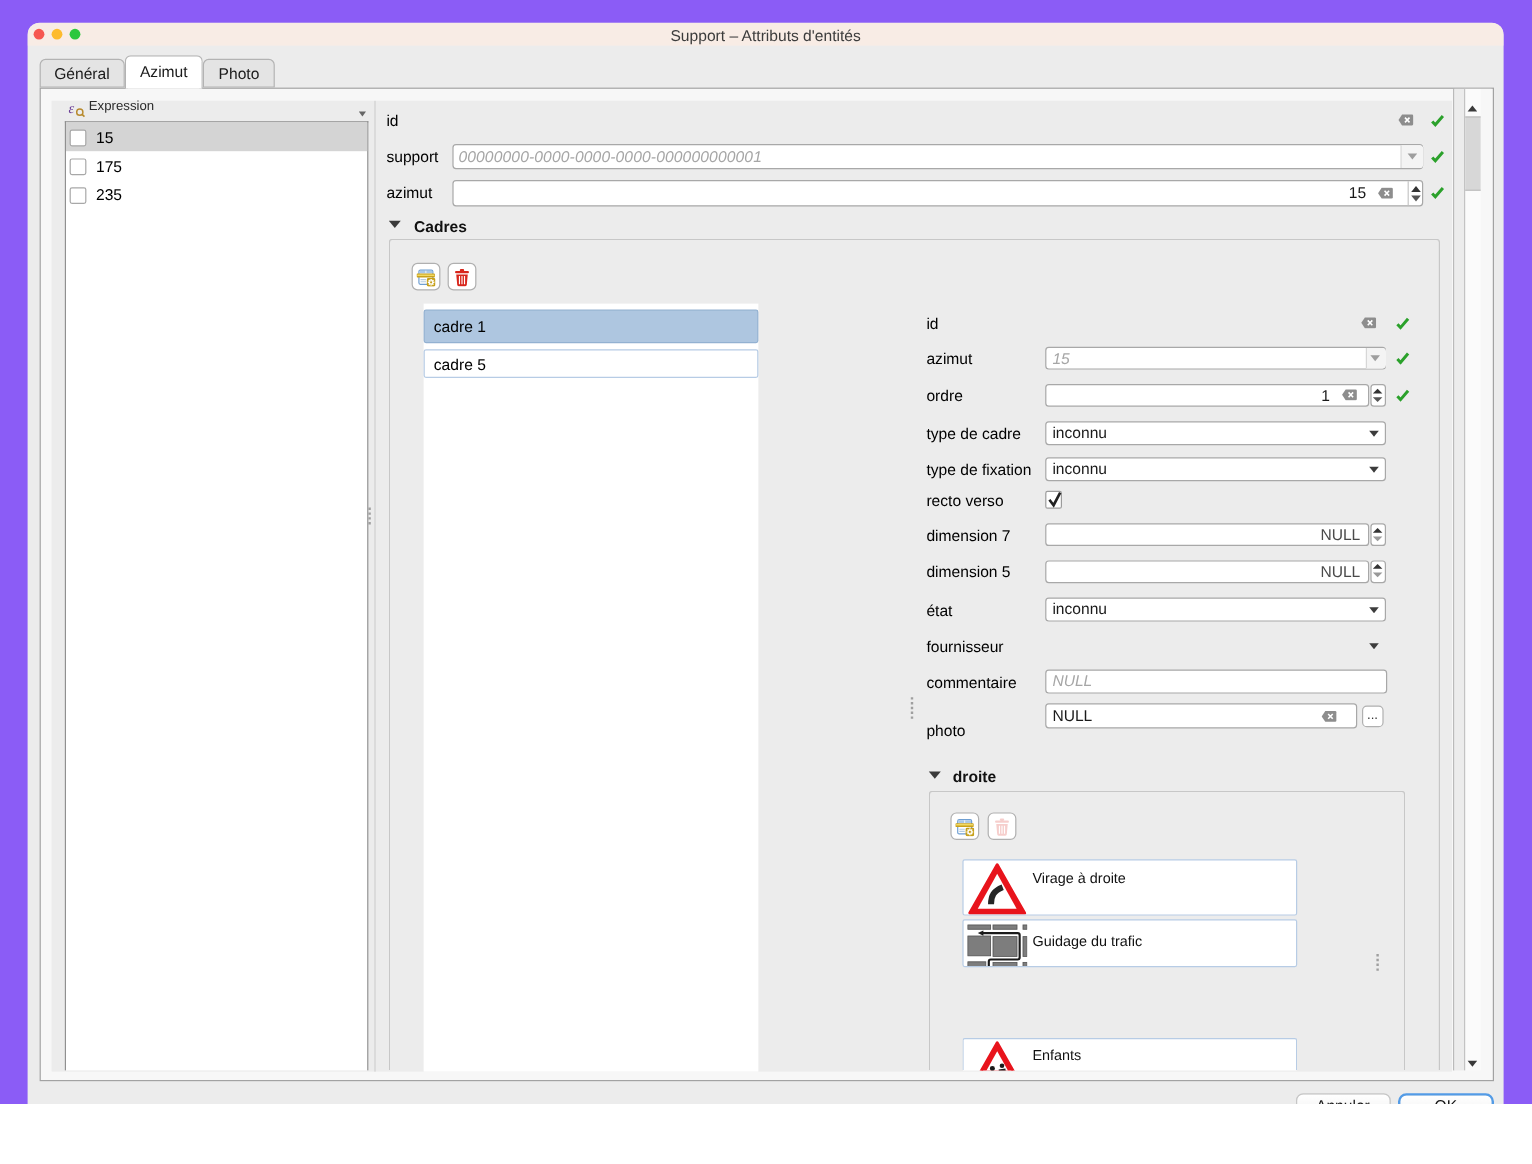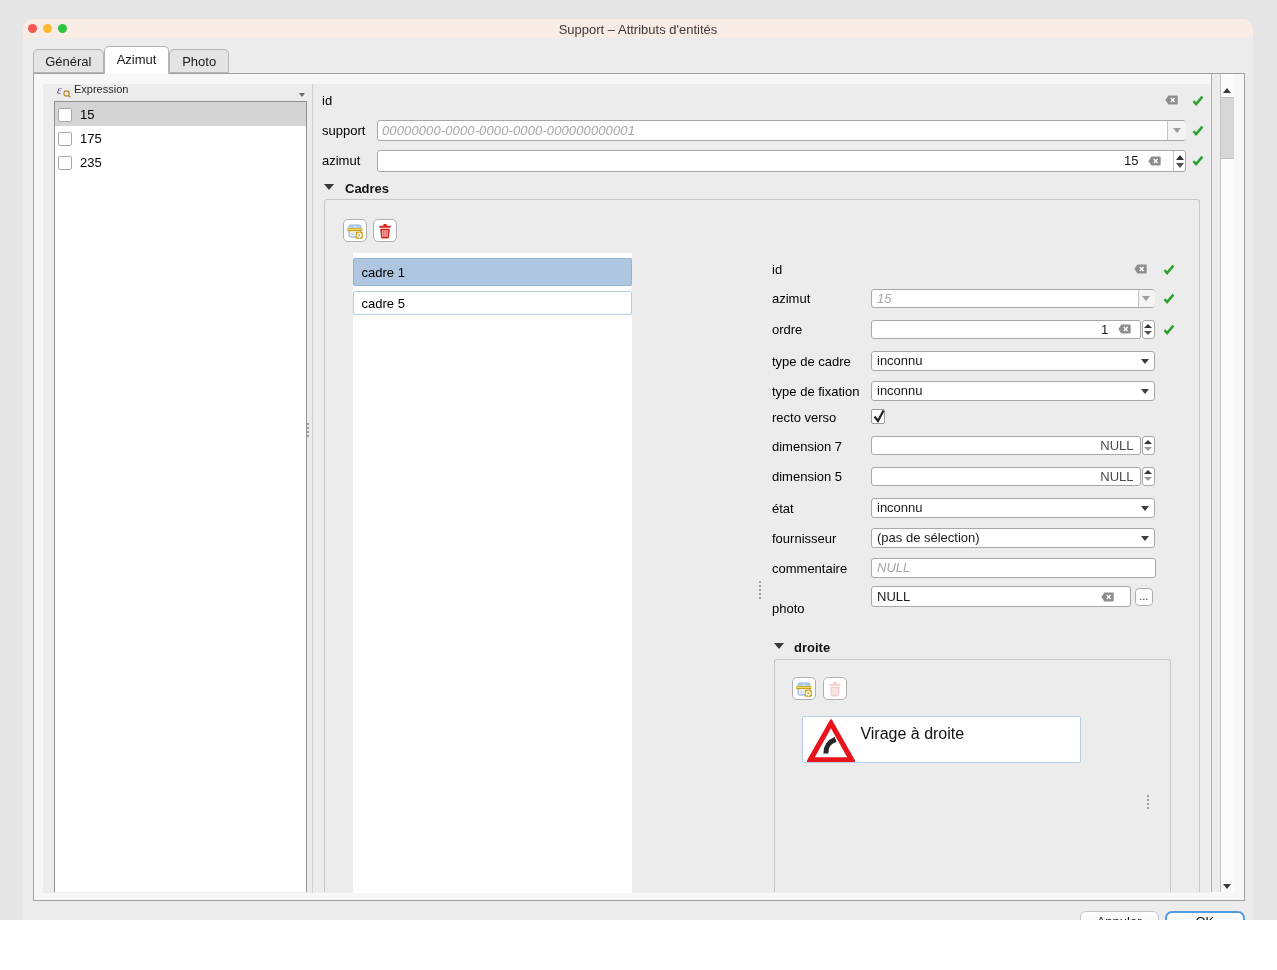--- a/index.html
+++ b/index.html
@@ -1,30 +1,30 @@
 <!DOCTYPE html>
 <html><head><meta charset="utf-8">
 <style>
 html,body{margin:0;padding:0}
-#page{position:relative;width:1277px;height:920px;background:#e5e5e5;overflow:hidden;font-family:"Liberation Sans",sans-serif}
+#page{position:relative;width:1277px;height:920px;background:#8b5cf6;overflow:hidden;font-family:"Liberation Sans",sans-serif}
 .abs{position:absolute}
 #win{position:absolute;left:23px;top:19px;width:1230px;height:922px;background:#ececec;border-radius:10px;overflow:hidden}
 #tbar{position:absolute;left:0;top:0;width:1230px;height:19px;background:#f8ece5}
 .tl{position:absolute;top:5px;width:9px;height:9px;border-radius:50%}
 #title{position:absolute;left:0;top:3px;width:1230px;text-align:center;font-size:13px;color:#3c3c3c}
 .tab{position:absolute;box-sizing:border-box;border:1px solid #b3b3b3;background:#e4e4e4;border-radius:5px 5px 0 0;font-size:13px;color:#1a1a1a;text-align:center}
 #pane{position:absolute;left:10.4px;top:53.6px;width:1211.4px;height:828.8px;box-sizing:border-box;border:1px solid #a2a2a2;background:#f7f7f7}
 .lbl{position:absolute;font-size:13px;color:#000;white-space:nowrap;line-height:15px}
 .fld{position:absolute;background:#fff;border:1px solid #a8a8a8;border-radius:3px;box-sizing:border-box;font-size:13px;color:#1a1a1a;overflow:hidden}
 .ph{color:#a6a6a6;font-style:italic}
 .grp{position:absolute;box-sizing:border-box;border:1px solid #c7c7c7;border-radius:3px}
 .gh{position:absolute;font-size:13px;font-weight:bold;color:#111;white-space:nowrap}
 .tbtn{position:absolute;width:24px;height:23px;box-sizing:border-box;background:#fff;border:1px solid #b0b0b0;border-radius:5px}
 .card{position:absolute;box-sizing:border-box;background:#fff;border:1px solid #b7cce5;border-radius:2px;overflow:hidden}
-.ctext{position:absolute;left:57px;top:8px;font-size:16px;color:#111;white-space:nowrap}
+.ctext{position:absolute;left:57px;top:8px;font-size:12px;color:#111;white-space:nowrap}
 .dots{position:absolute;width:0;border-left:2px dotted #9f9f9f}
 </style></head>
 <body>
 <div id="page">
   <div id="win">
     <div id="tbar">
       <div class="tl" style="left:5.1px;background:#f6564f"></div>
       <div class="tl" style="left:20px;background:#fdbb2d"></div>
       <div class="tl" style="left:35.2px;background:#2dc73e"></div>
       <div id="title">Support – Attributs d'entités</div>
@@ -170,21 +170,20 @@
     <div class="abs" style="left:1121.2px;top:427.8px;width:0;height:0;border-left:4px solid transparent;border-right:4px solid transparent;border-top:4.5px solid #999"></div>
     <div class="lbl" style="left:749px;top:450px">dimension 5</div>
     <div class="fld" style="left:848px;top:447.5px;width:269.6px;height:19px;line-height:17.5px;padding-right:6px;text-align:right;color:#4a4a4a">NULL</div>
     <div class="fld" style="left:1118.8px;top:447.5px;width:12.9px;height:19px"></div>
     <div class="abs" style="left:1121.2px;top:451.3px;width:0;height:0;border-left:4px solid transparent;border-right:4px solid transparent;border-bottom:4.5px solid #333"></div>
     <div class="abs" style="left:1121.2px;top:458.3px;width:0;height:0;border-left:4px solid transparent;border-right:4px solid transparent;border-top:4.5px solid #999"></div>
     <div class="lbl" style="left:749px;top:482px">état</div>
     <div class="fld" style="left:848px;top:479px;width:283.7px;height:20px;line-height:18.5px;padding-left:5px">inconnu</div>
     <div class="abs" style="left:1117.5px;top:487px;width:0;height:0;border-left:4.5px solid transparent;border-right:4.5px solid transparent;border-top:5px solid #3c3c3c"></div>
     <div class="lbl" style="left:749px;top:512px">fournisseur</div>
-    <div class="fld" style="left:848px;top:509px;width:283.7px;height:20px;line-height:18.5px;padding-left:5px">(pas de sélection)</div>
     <div class="abs" style="left:1117.5px;top:517px;width:0;height:0;border-left:4.5px solid transparent;border-right:4.5px solid transparent;border-top:5px solid #3c3c3c"></div>
     <div class="lbl" style="left:749px;top:541.5px">commentaire</div>
     <div class="fld" style="left:848px;top:538.5px;width:284.8px;height:20px;line-height:18.5px;padding-left:5px"><span class="ph">NULL</span></div>
     <div class="lbl" style="left:749px;top:582px">photo</div>
     <div class="fld" style="left:848px;top:567px;width:260px;height:21px;line-height:19.5px;padding-left:5px">NULL</div>
     <svg class="abs" style="left:1078px;top:572.5px" width="13" height="10" viewBox="0 0 13 10">
         <path d="M3.4 0.5 H11.6 a1.1 1.1 0 0 1 1.1 1.1 V8.4 a1.1 1.1 0 0 1 -1.1 1.1 H3.4 L0.4 5 Z" fill="#8d8d8d"></path>
         <path d="M5.8 3 L9.6 7 M9.6 3 L5.8 7" stroke="#fff" stroke-width="1.3"></path>
       </svg>
     <div class="abs" style="left:1112px;top:568.5px;width:17.5px;height:18px;box-sizing:border-box;background:#fff;border:1px solid #b0b0b0;border-radius:4px;font-size:11px;color:#333;text-align:center;line-height:14px">...</div>
@@ -223,20 +222,52 @@
       </svg>
 
     <div class="card" style="left:779.4px;top:697.2px;width:278.6px;height:47.2px">
       <div class="ctext">Virage à droite</div>
       <svg style="position:absolute;left:2.3px;top:1.7px" width="50" height="44" viewBox="0 0 60 53">
           <path d="M30 2 L57.5 50.5 L2.5 50.5 Z" fill="#e8141c" stroke="#e8141c" stroke-width="3" stroke-linejoin="round"></path>
           <path d="M30 11 L49.5 46 L10.5 46 Z" fill="#fff"></path>
           <path d="M23.8 41.5 C23.8 33 26.5 28 35.5 24.5" fill="none" stroke="#262626" stroke-width="6"></path>
         </svg>
     </div>
+    <div class="card" style="left:779.4px;top:747.3px;width:278.6px;height:39.6px">
+      <div class="ctext" style="top:10px">Guidage du trafic</div>
+      <svg style="position:absolute;left:2.5px;top:3px" width="50" height="36" viewBox="0 0 50 36">
+          <rect x="0" y="0" width="50" height="36" fill="#fff"></rect>
+          <g fill="#7d7d7d" stroke="#555" stroke-width="0.7">
+            <rect x="0.5" y="0.8" width="19" height="3.6"></rect>
+            <rect x="21.5" y="0.8" width="20" height="3.6"></rect>
+            <rect x="46.5" y="0.8" width="3.5" height="3.6"></rect>
+            <rect x="0.5" y="10" width="19" height="16.5"></rect>
+            <rect x="21.5" y="10.5" width="20" height="16.5"></rect>
+            <rect x="46.5" y="10.5" width="3.5" height="16.5"></rect>
+            <rect x="0.5" y="31.5" width="15" height="4.5"></rect>
+            <rect x="21.5" y="32" width="20" height="4"></rect>
+            <rect x="46.5" y="32" width="3.5" height="4"></rect>
+          </g>
+          <path d="M18 36 L18 31.2 Q18 29.6 19.6 29.6 L42 29.6 Q43.7 29.6 43.7 28 L43.7 9.2 Q43.7 7.6 42.1 7.6 L13 7.6" fill="none" stroke="#1a1a1a" stroke-width="1.8"></path>
+          <path d="M13.5 5.4 L13.5 9.8 L8.8 7.6 Z" fill="#1a1a1a"></path>
+        </svg>
+    </div>
+    <div class="card" style="left:779.4px;top:845.8px;width:278.6px;height:27.7px;border-bottom:none;border-radius:2px 2px 0 0">
+      <div class="ctext" style="top:6px">Enfants</div>
+      <svg style="position:absolute;left:3.6px;top:1.5px" width="48" height="43" viewBox="0 0 60 53">
+          <path d="M30 2 L57.5 50.5 L2.5 50.5 Z" fill="#e8141c" stroke="#e8141c" stroke-width="3" stroke-linejoin="round"></path>
+          <path d="M30 11 L49.5 46 L10.5 46 Z" fill="#fff"></path>
+          <g fill="#1a1a1a">
+            <circle cx="25" cy="29" r="2.6"></circle>
+            <path d="M21 33 L29 31.5 L30.5 37 L27 43 L23.5 43 Z"></path>
+            <circle cx="35" cy="26" r="2.4"></circle>
+            <path d="M31.5 30 L38.5 29 L39.5 34.5 L36.5 41 L33 41 Z"></path>
+          </g>
+        </svg>
+    </div>
     <div class="dots" style="left:1123.8px;top:776px;height:14px"></div>
 
     <div class="abs" style="left:1187.5px;top:54.6px;width:1px;height:818.9px;background:#ababab"></div>
     <div class="abs" style="left:1188.5px;top:54.6px;width:8.9px;height:818.9px;background:#ececec"></div>
     <div class="abs" style="left:1197.4px;top:54.6px;width:13.6px;height:818.9px;background:#fbfbfb;border-left:1px solid #c3c3c3;box-sizing:border-box"></div>
     <div class="abs" style="left:1198.4px;top:78px;width:12.6px;height:62px;background:#d7d7d7;border-top:1px solid #bdbdbd;border-bottom:1px solid #bdbdbd;box-sizing:border-box"></div>
     <div class="abs" style="left:1199.9px;top:68.5px;width:0;height:0;border-left:4.5px solid transparent;border-right:4.5px solid transparent;border-bottom:5.5px solid #3a3a3a"></div>
     <div class="abs" style="left:1199.9px;top:865.2px;width:0;height:0;border-left:4.5px solid transparent;border-right:4.5px solid transparent;border-top:5.5px solid #3a3a3a"></div>
     <div class="abs" style="left:1211px;top:54.6px;width:9.4px;height:818.9px;background:#f7f7f7"></div>
     <div class="dots" style="left:283.5px;top:404px;height:14px"></div>

